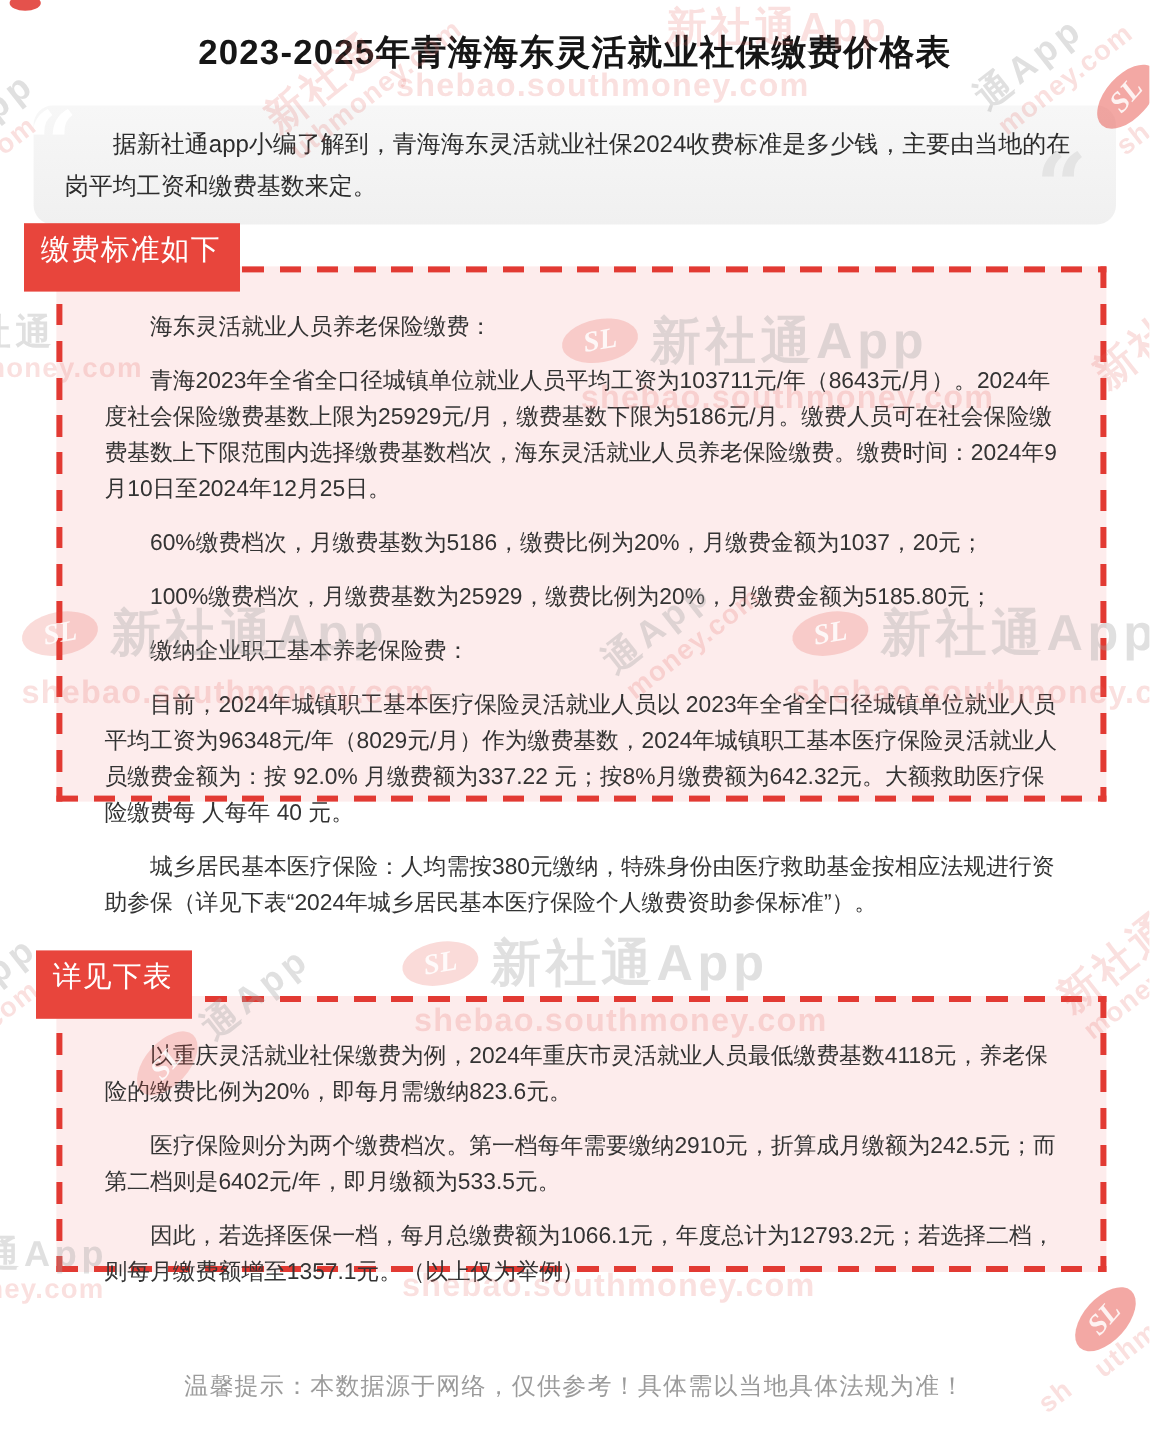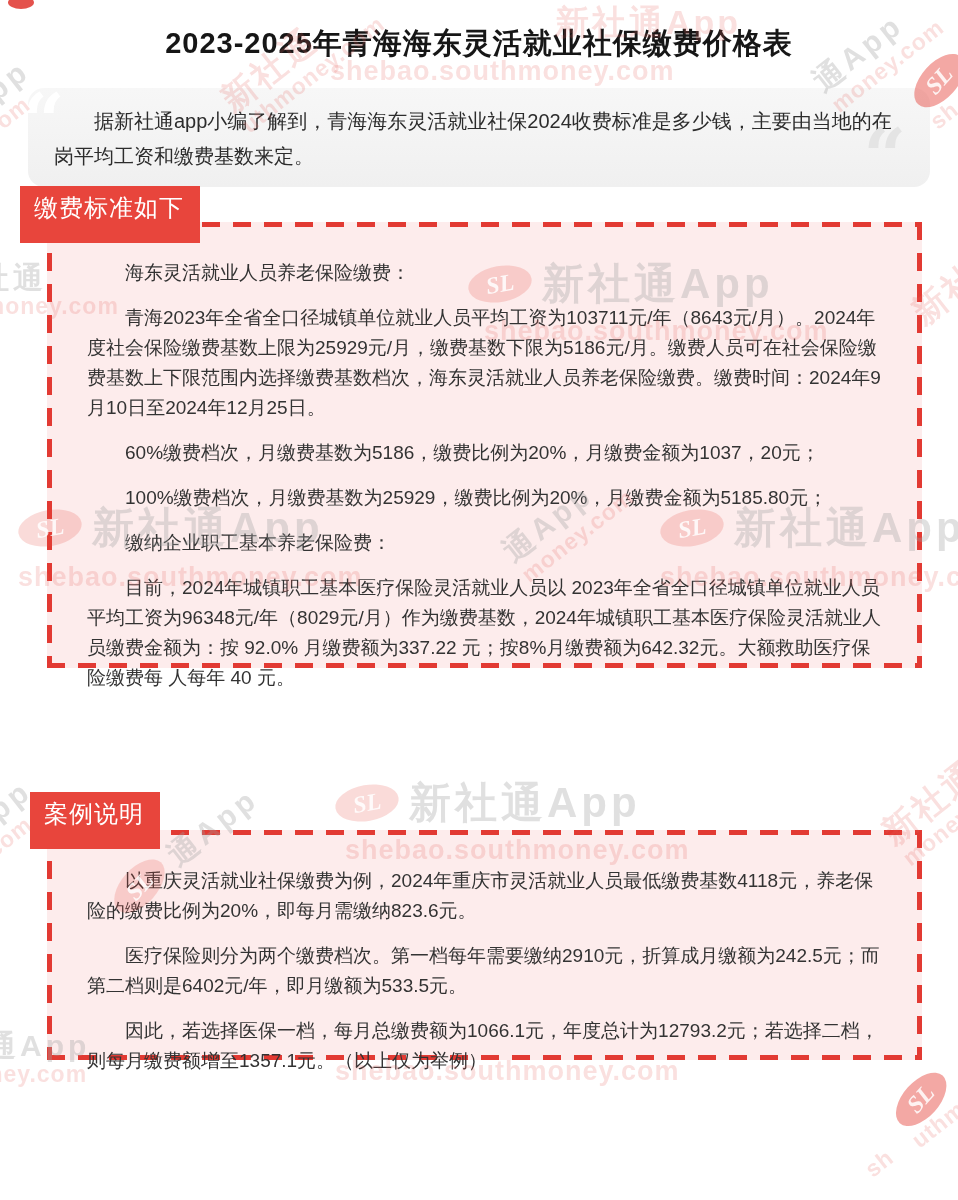--- a/index.html
+++ b/index.html
@@ -218,24 +218,26 @@
 
   <div class="section-label label-1">缴费标准如下</div>
 
   <div class="dashed-box box-1">
     <p>海东灵活就业人员养老保险缴费：</p>
     <p>青海2023年全省全口径城镇单位就业人员平均工资为103711元/年（8643元/月）。2024年度社会保险缴费基数上限为25929元/月，缴费基数下限为5186元/月。缴费人员可在社会保险缴费基数上下限范围内选择缴费基数档次，海东灵活就业人员养老保险缴费。缴费时间：2024年9月10日至2024年12月25日。</p>
     <p>60%缴费档次，月缴费基数为5186，缴费比例为20%，月缴费金额为1037，20元；</p>
     <p>100%缴费档次，月缴费基数为25929，缴费比例为20%，月缴费金额为5185.80元；</p>
     <p>缴纳企业职工基本养老保险费：</p>
     <p>目前，2024年城镇职工基本医疗保险灵活就业人员以 2023年全省全口径城镇单位就业人员平均工资为96348元/年（8029元/月）作为缴费基数，2024年城镇职工基本医疗保险灵活就业人员缴费金额为：按 92.0% 月缴费额为337.22 元；按8%月缴费额为642.32元。大额救助医疗保险缴费每 人每年 40 元。</p>
-  </div>
-
-  <div class="section-label label-2">案例说明</div>
+    <p>城乡居民基本医疗保险：人均需按380元缴纳，特殊身份由医疗救助基金按相应法规进行资助参保（详见下表“2024年城乡居民基本医疗保险个人缴费资助参保标准”）。</p>
+  </div>
+
+  <div class="section-label label-2">详见下表</div>
 
   <div class="dashed-box box-2">
     <p>以重庆灵活就业社保缴费为例，2024年重庆市灵活就业人员最低缴费基数4118元，养老保险的缴费比例为20%，即每月需缴纳823.6元。</p>
     <p>医疗保险则分为两个缴费档次。第一档每年需要缴纳2910元，折算成月缴额为242.5元；而第二档则是6402元/年，即月缴额为533.5元。</p>
     <p>因此，若选择医保一档，每月总缴费额为1066.1元，年度总计为12793.2元；若选择二档，则每月缴费额增至1357.1元。（以上仅为举例）</p>
   </div>
 
+  <div class="footer-note">温馨提示：本数据源于网络，仅供参考！具体需以当地具体法规为准！</div>
 
 </div>
 
 </body></html>

